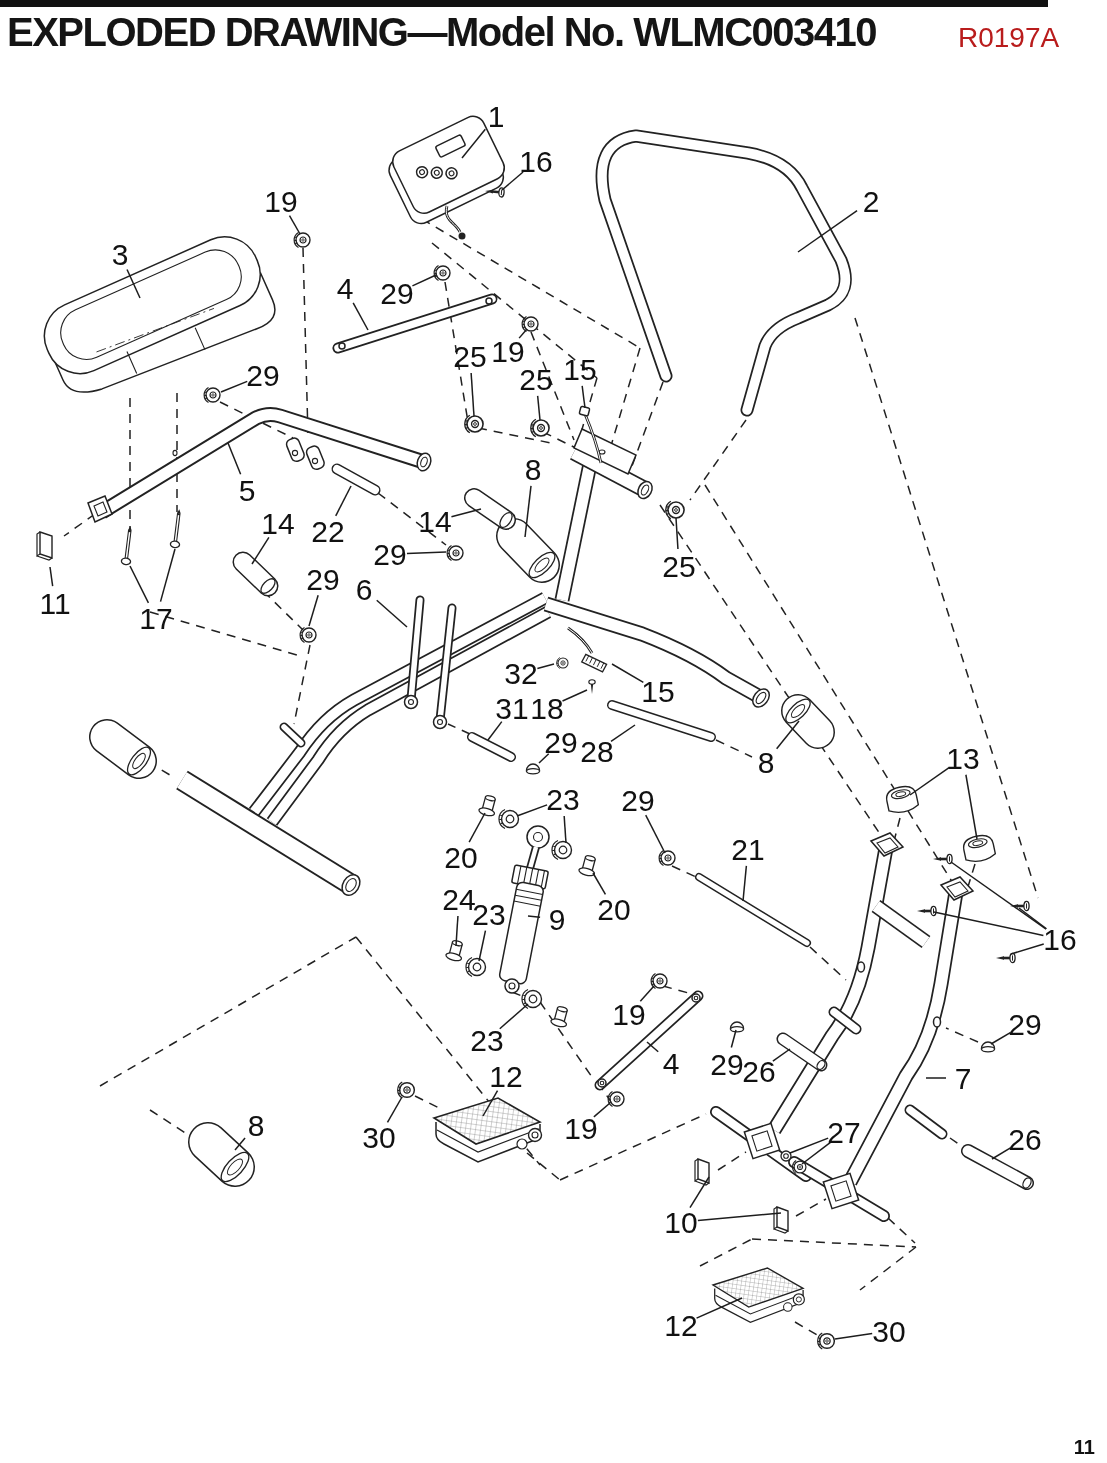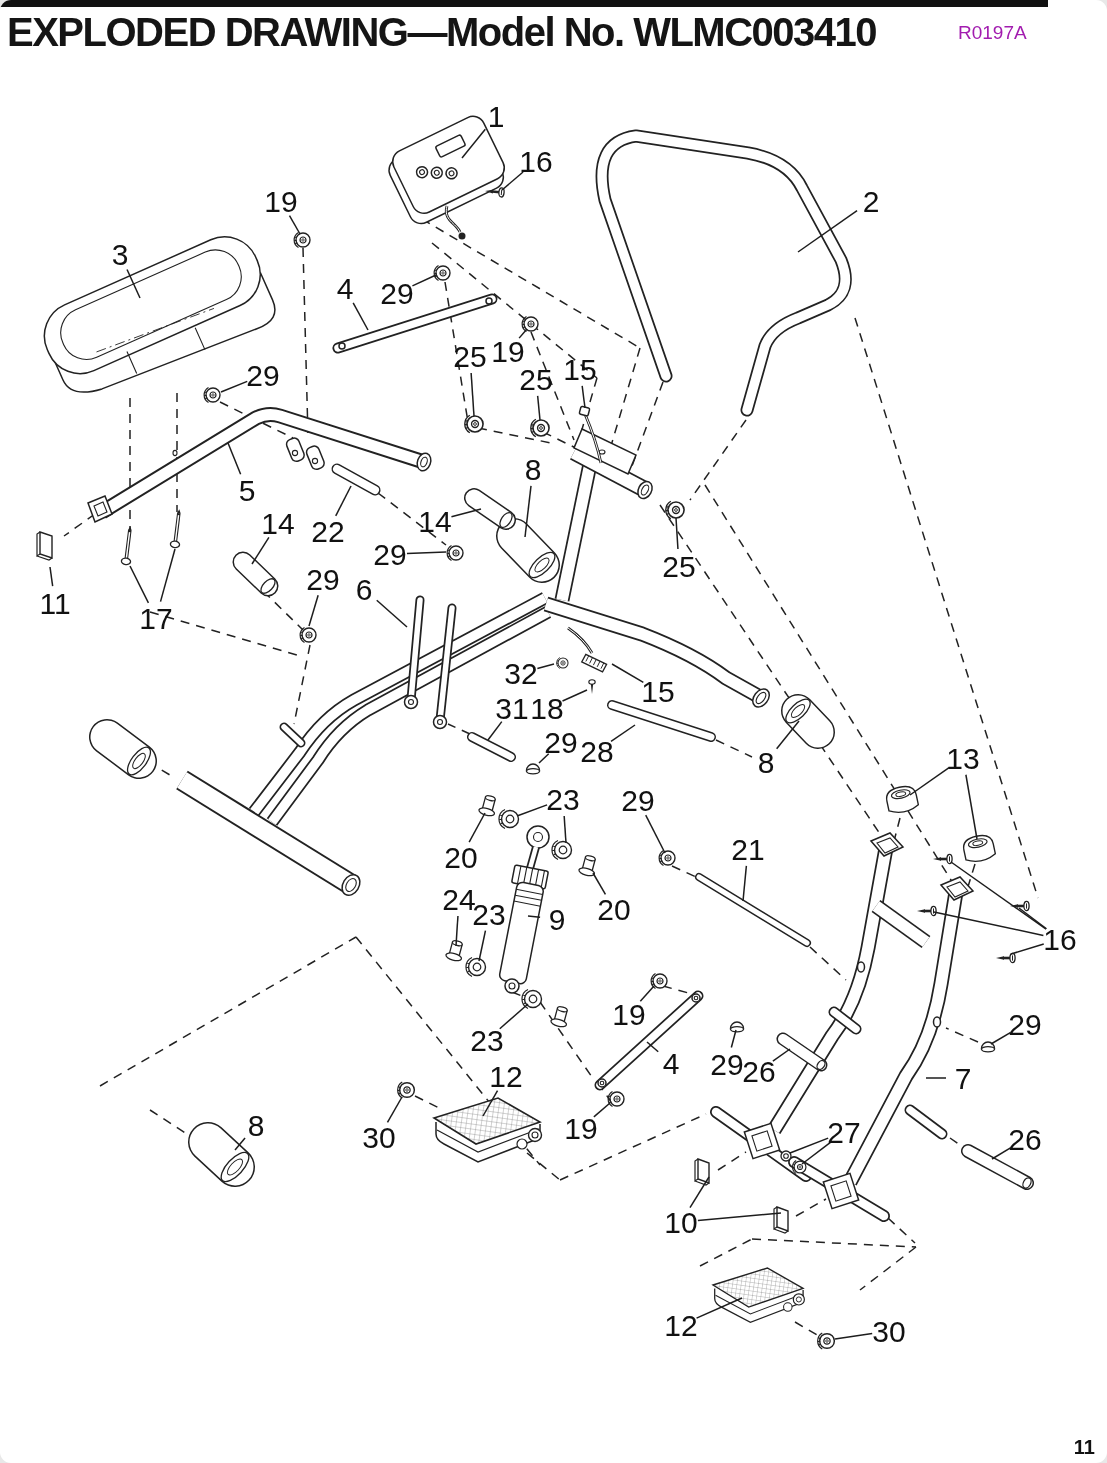--- a/index.html
+++ b/index.html
@@ -1,21 +1,21 @@
 <!DOCTYPE html>
 <html><head>
 <meta charset="utf-8">
 <style>
   html,body{margin:0;padding:0;background:#e8e8e8;}
   .page{position:relative;width:1107px;height:1463px;background:#ffffff;overflow:hidden;
-        font-family:"Liberation Sans",sans-serif;color:#111;border-radius:11px;}
+        font-family:"Liberation Sans",sans-serif;color:#111;}
   .topbar{position:absolute;left:0;top:0;width:1048px;height:7px;background:#111;}
   .title{position:absolute;left:7px;top:10px;margin:0;font-size:40px;font-weight:700;
          letter-spacing:-1.5px;white-space:nowrap;color:#151515;}
-  .docref{position:absolute;left:958px;top:22px;font-size:19px;color:#a21caf;}
+  .docref{position:absolute;left:958px;top:22px;font-size:28px;color:#b91c1c;}
   .pagenum{position:absolute;right:12px;bottom:4px;font-size:20px;font-weight:700;color:#111;}
   svg.diagram{position:absolute;left:0;top:0;}
   .to{fill:none;stroke:#222;stroke-linejoin:round;}
   .ti{fill:none;stroke:#fff;stroke-linejoin:round;}
   .wf{fill:#fff;stroke:#222;stroke-width:1.5;}
   .nf{fill:none;stroke:#222;stroke-width:1.1;}
   .dash{stroke:#222;stroke-width:1.5;stroke-dasharray:9 7;fill:none;}
   .leader{stroke:#1d1d1d;stroke-width:1.5;}
   .clabel{font-family:"Liberation Sans",sans-serif;font-size:30px;fill:#111;
           text-anchor:middle;dominant-baseline:central;}

